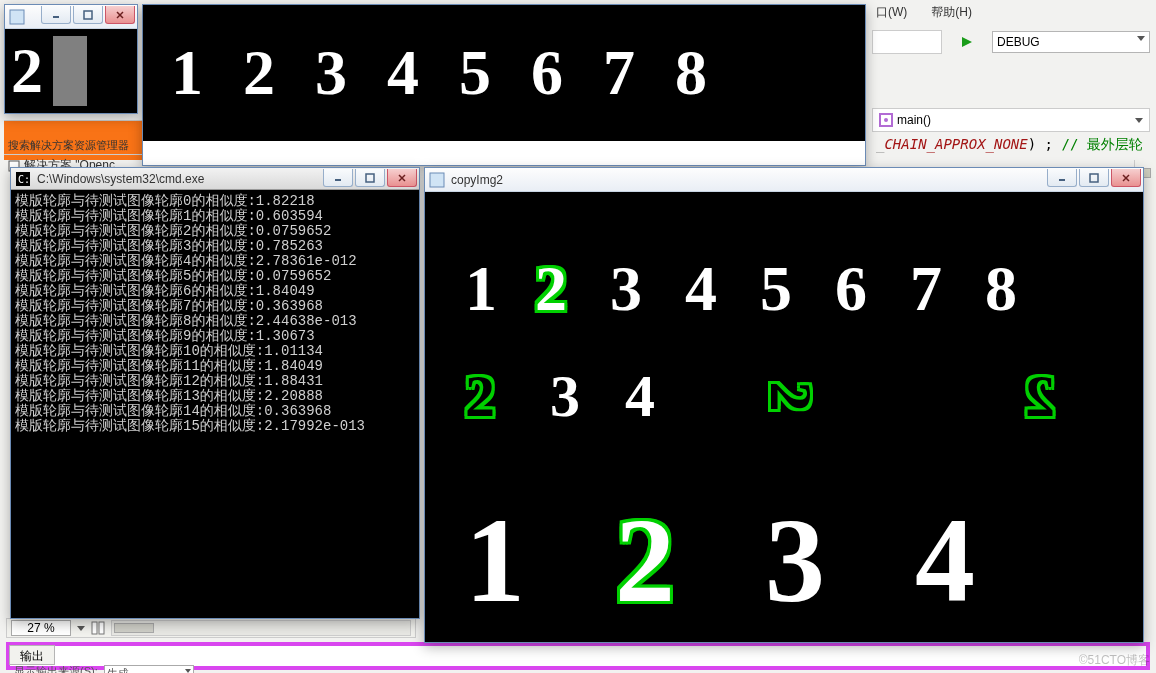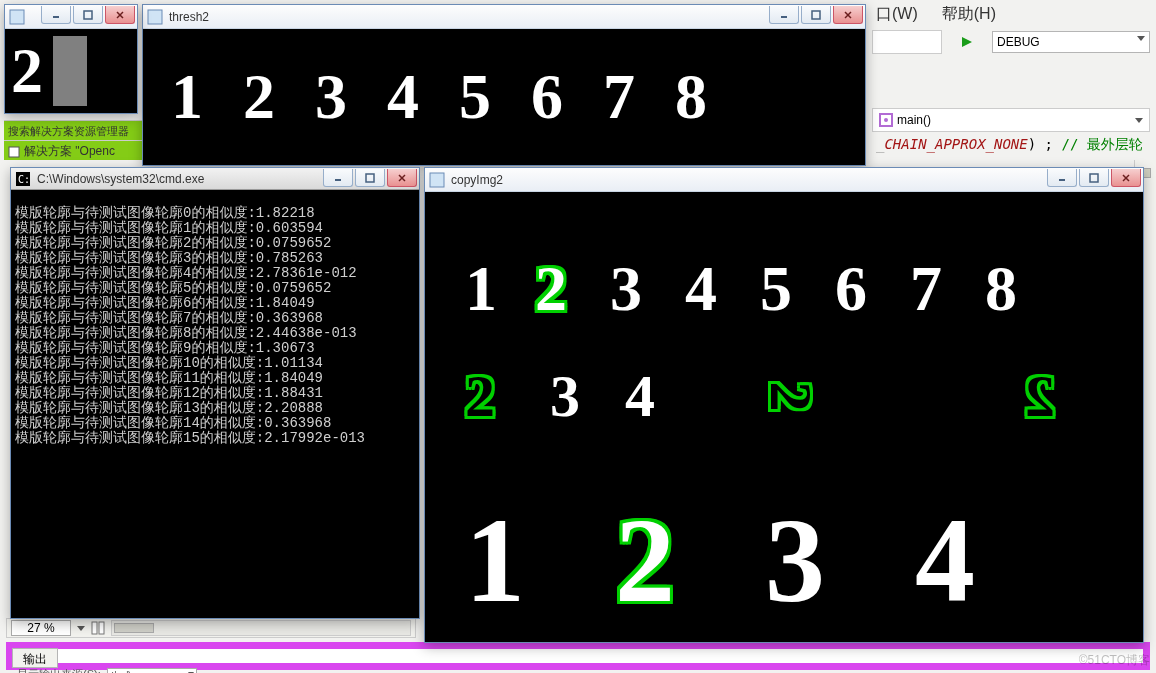--- a/index.html
+++ b/index.html
@@ -12,21 +12,21 @@
     overflow: hidden;
   }
 
   
   .ide-bg {
     position: absolute; inset: 0;
     background: #f2f2f0;
   }
   .ide-menu {
     position: absolute; top: 2px; left: 872px; height: 22px;
-    display: flex; gap: 16px; font-size: 16px; color: #333;
+    display: flex; gap: 16px; font-size: 12px; color: #333;
   }
   .ide-menu span { padding: 2px 4px; }
   .ide-toolbar {
     position: absolute; top: 28px; left: 872px; right: 6px; height: 28px;
     display: flex; align-items: center; gap: 18px;
   }
   .ide-tb-sep { width: 70px; height: 24px; border: 1px solid #ccc; background: #fff; }
   .ide-launch-icon {
     width: 14px; height: 14px; display: inline-block; position: relative;
   }
@@ -67,41 +67,41 @@
   .ide-right-strip {
     position:absolute; top:160px; right:0; width:22px; height:460px;
     background:#f2f2ee; border-left:1px solid #ccc;
     display:flex; flex-direction:column; align-items:center; padding-top:8px;
     font-size:12px; color:#555;
   }
   .ide-right-strip .sq { width:10px; height:10px; background:#d0d0c0; margin-bottom:8px; border:1px solid #aaa;}
 
   .sol-explorer {
     position: absolute; top: 120px; left: 4px; width: 150px; height: 40px;
-    font-size: 12px; color: #333; border-top:1px solid #ccc; padding-top:2px;
-    background:#84cc16;
+    font-size: 12px; color: #333; border-top:1px solid #ccc; padding-top:16px;
+    background:#f97316;
   }
   .sol-explorer .bar { height:18px; display:flex; align-items:center; padding:0 4px; border-bottom:1px solid #ccc; font-size:11px;}
   .sol-explorer .row { display:flex; align-items:center; gap:4px; padding:2px 4px; }
   .sol-explorer .glyph { width:12px;height:12px; display:inline-block; }
 
   .zoom-bar {
     position: absolute; top: 618px; left: 6px; width: 410px; height: 20px;
     display:flex; align-items:center; gap:6px; background:#f2f2ee; border:1px solid #ccc;
     font-size:12px; padding:0 4px;
   }
   .zoom-bar .well { width:60px; height:16px; background:#fff; border:1px solid #aaa; display:flex; align-items:center; justify-content:center; }
   .zoom-bar .chev2 { width:0;height:0;border-left:4px solid transparent;border-right:4px solid transparent;border-top:5px solid #555;}
   .zoom-bar .tiny-ico { width:14px;height:14px; }
   .zoom-bar .hscroll { flex:1; height:16px; background:#e8e8e4; border:1px solid #ccc; position:relative; }
   .zoom-bar .hscroll .thumb { position:absolute; left:2px; top:2px; height:10px; width:40px; background:#cfcfc8; border:1px solid #aaa;}
 
   .output-panel {
     position:absolute; top:642px; left:6px; right:6px; height:28px;
-    background:#fff; border:7px solid #d946ef;
+    background:#fff; border:4px solid #d946ef;
   }
   .output-panel .tab {
     position:absolute; top:-1px; left:-1px; height:20px; padding:2px 10px;
     border:1px solid #b5b5b5; background:#f2f2ee; font-size:12px;
   }
   .output-panel .line2 {
     position:absolute; top:18px; left:4px; font-size:11px; color:#555;
     display:flex; align-items:center; gap:6px;
   }
   .output-panel .mini-combo { width:90px; height:14px; border:1px solid #aaa; background:#fff; font-size:11px; padding:0 2px; position:relative;}
@@ -178,21 +178,21 @@
   #win-cmd {
     top: 167px; left: 10px; width: 410px; height: 452px; z-index: 6;
     background:#000;
   }
   #win-cmd .titlebar { background: linear-gradient(#f2f2f2,#d9d9d9); }
   #win-cmd .cmd-icon { width:14px;height:14px; }
   #win-cmd .client {
     height: calc(100% - 22px); background:#000; color:#cfcfcf;
     font-family: "NSimSun","SimSun", "Courier New", monospace;
     font-size: 14px; line-height: 15px;
-    padding: 16px 4px;
+    padding: 4px 4px;
     white-space: pre;
     overflow:hidden;
   }
 
   
   #win-copy {
     top: 167px; left: 424px; width: 720px; height: 476px; z-index: 7; text-align: right;
   }
   #win-copy .client {
     height: calc(100% - 24px); background:#000; position:relative;
@@ -334,46 +334,20 @@
         </div>
     </div>
   </div>
   <div class="client">
     <span class="big2">2</span>
     <div class="greybox"></div>
   </div>
 </div>
 
 <div id="win-thresh" class="win">
-  <div class="titlebar">
-    <span class="title-icon">
-      <svg viewBox="0 0 16 16">
-          <rect x="1" y="1" width="14" height="14" fill="#d0e4f5" stroke="#6b8bb5"></rect>
-        </svg>
-    </span>
-    <span class="title-text">thresh2</span>
-    <div class="win-btns">
-      <div class="win-btn">
-          <svg viewBox="0 0 10 10">
-            <line x1="2" y1="7" x2="8" y2="7" stroke="#46607f" stroke-width="2"></line>
-          </svg>
-        </div>
-      <div class="win-btn">
-          <svg viewBox="0 0 10 10">
-            <rect x="1" y="1" width="8" height="8" fill="none" stroke="#46607f" stroke-width="1.5"></rect>
-          </svg>
-        </div>
-      <div class="win-btn close">
-          <svg viewBox="0 0 10 10">
-            <line x1="2" y1="2" x2="8" y2="8" stroke="#6b1f1f" stroke-width="1.5"></line>
-            <line x1="8" y1="2" x2="2" y2="8" stroke="#6b1f1f" stroke-width="1.5"></line>
-          </svg>
-        </div>
-    </div>
-  </div>
   <div class="client" id="thresh-client">
       <span>1</span>
       <span>2</span>
       <span>3</span>
       <span>4</span>
       <span>5</span>
       <span>6</span>
       <span>7</span>
       <span>8</span>
     </div>

